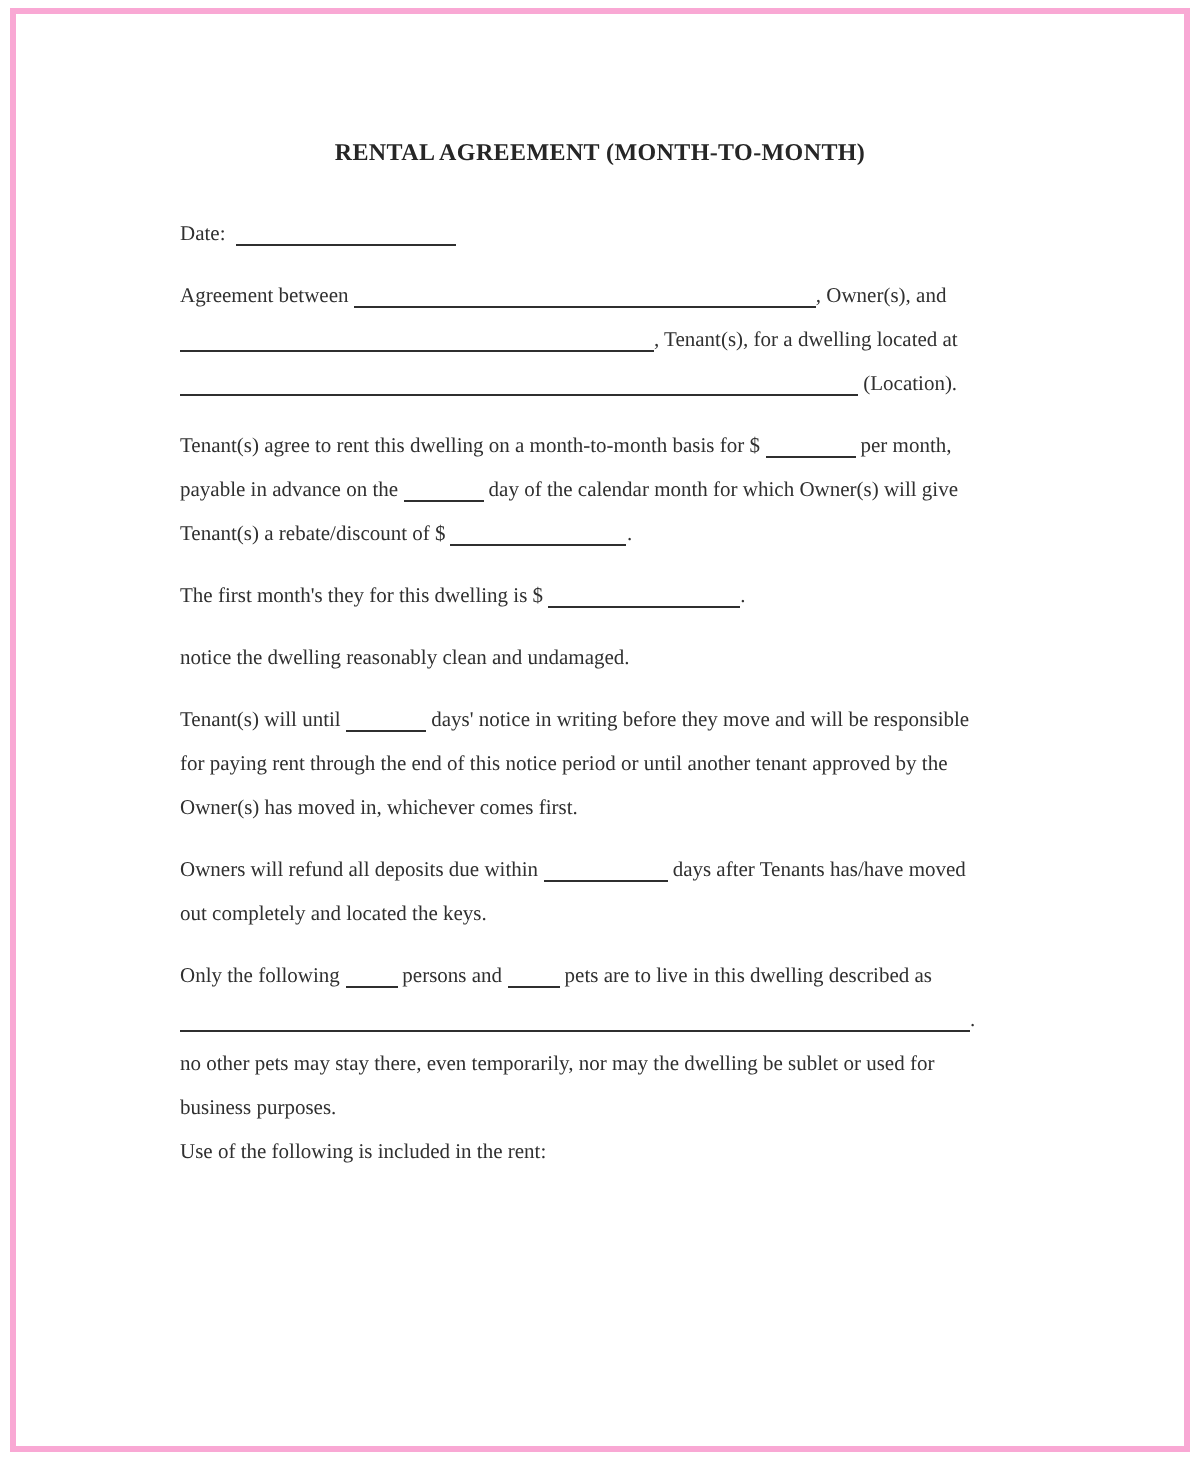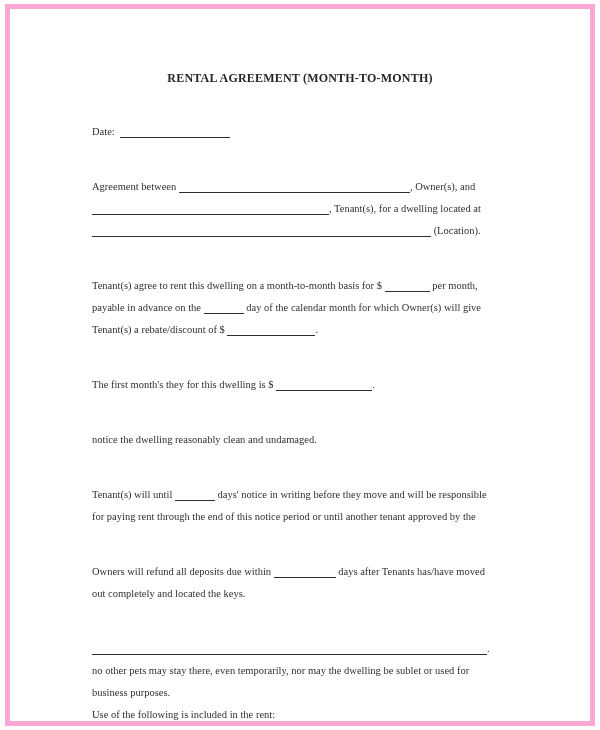--- a/index.html
+++ b/index.html
@@ -13,42 +13,42 @@
     position: relative;
     font-family: "Liberation Serif", serif;
   }
   .sheet {
     position: absolute;
     left: 5px;
     top: 4px;
     right: 5px;
     bottom: 4px;
     background: #ffffff;
-    border: 5px solid #f9a8d4;
+    border: 3px solid #f9a8d4;
     overflow: hidden;
   }
   .content {
     padding: 58px 82px 0 82px;
     color: #303030;
     font-size: 10.5px;
   }
   .doc-title {
     text-align: center;
     font-weight: bold;
     font-size: 12px;
     letter-spacing: 0.2px;
     line-height: 22px;
     color: #262626;
     white-space: nowrap;
   }
   .paragraphs > .para {
-    margin-top: 33px;
+    margin-top: 9px;
   }
   .paragraphs > .para:first-child {
-    margin-top: 32px;
+    margin-top: 20px;
   }
   .paragraphs > .para.tight {
     margin-top: 0;
   }
   .line {
     line-height: 22px;
     white-space: nowrap;
   }
   .blank {
     display: inline-block;
@@ -79,26 +79,28 @@
         </div>
         <div class="para">
           <div class="line"><span>The first month's they for this dwelling is $ </span><span class="blank" style="width: 96px;"></span><span>.</span></div>
         </div>
         <div class="para">
           <div class="line"><span>notice the dwelling reasonably clean and undamaged.</span></div>
         </div>
         <div class="para">
           <div class="line"><span>Tenant(s) will until </span><span class="blank" style="width: 40px;"></span><span> days' notice in writing before they move and will be responsible</span></div>
           <div class="line"><span>for paying rent through the end of this notice period or until another tenant approved by the</span></div>
+          <div class="line"><span>Owner(s) has moved in, whichever comes first.</span></div>
         </div>
         <div class="para">
           <div class="line"><span>Owners will refund all deposits due within </span><span class="blank" style="width: 62px;"></span><span> days after Tenants has/have moved</span></div>
           <div class="line"><span>out completely and located the keys.</span></div>
         </div>
         <div class="para">
+          <div class="line"><span>Only the following </span><span class="blank" style="width: 26px;"></span><span> persons and </span><span class="blank" style="width: 26px;"></span><span> pets are to live in this dwelling described as</span></div>
           <div class="line"><span class="blank" style="width: 395px;"></span><span>.</span></div>
         </div>
         <div class="para tight">
           <div class="line"><span>no other pets may stay there, even temporarily, nor may the dwelling be sublet or used for</span></div>
           <div class="line"><span>business purposes.</span></div>
         </div>
         <div class="para tight">
           <div class="line"><span>Use of the following is included in the rent:</span></div>
         </div>
       </div>

